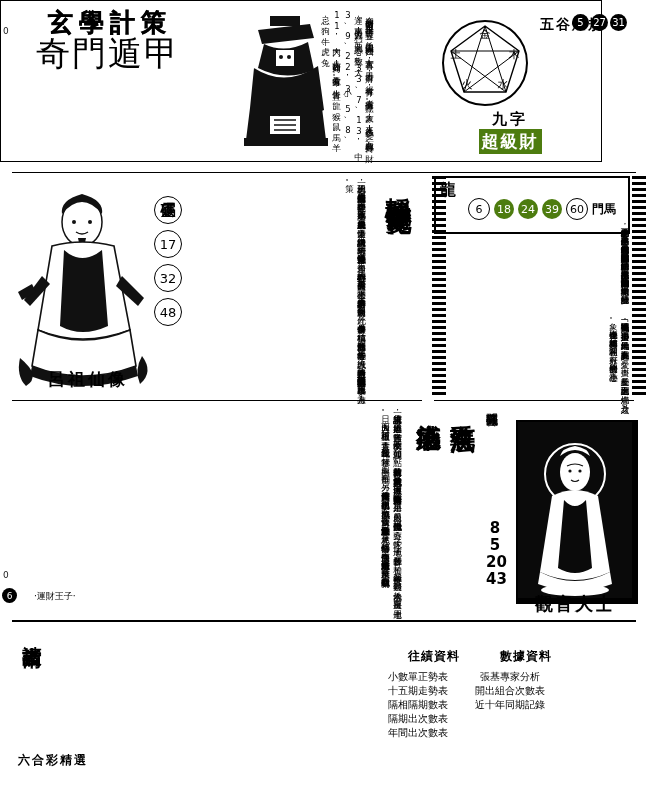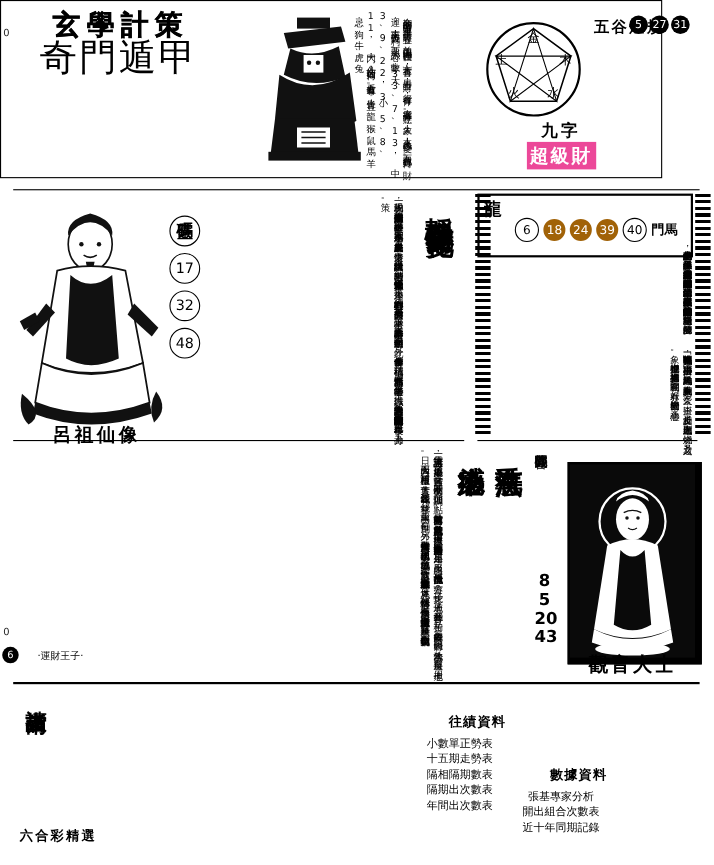--- a/index.html
+++ b/index.html
@@ -33,47 +33,47 @@
   #wheelLabel{position:absolute;left:540px;top:16px;font-size:14px;font-weight:bold;letter-spacing:2px;}
   #balls{position:absolute;left:596px;top:12px;}
   .ballrow{display:flex;gap:2px;}
   .ball{width:17px;height:17px;border-radius:50%;background:#000;color:#fff;font-size:10px;
         display:flex;align-items:center;justify-content:center;}
   #numtable{position:absolute;left:500px;top:44px;width:128px;font-size:11px;}
   #numtable td{text-align:center;padding:0 2px;}
   #nineStar{position:absolute;left:470px;top:110px;width:80px;height:46px;text-align:center;}
   #nineStar .t1{font-size:15px;font-weight:bold;letter-spacing:3px;}
   #nineStar .t2{font-size:17px;font-weight:bold;letter-spacing:2px;
-                background:#ec4899;color:#fff;padding:1px 3px;display:inline-block;}
+                background:#4d7c0f;color:#fff;padding:1px 3px;display:inline-block;}
 
   
   
   #immortal{position:absolute;left:12px;top:180px;width:150px;height:215px;}
   #immortalCaption{position:absolute;left:18px;top:368px;width:140px;text-align:center;
-                   font-size:17px;font-weight:bold;letter-spacing:3px;margin-top:16px;}
+                   font-size:17px;font-weight:bold;letter-spacing:3px;}
 
   
   #luckCol{position:absolute;left:150px;top:190px;width:40px;}
   #luckTitle{font-size:15px;font-weight:bold;writing-mode:vertical-rl;text-orientation:upright;margin-left:8px;}
   .circnum{width:26px;height:26px;border:1.5px solid #000;border-radius:50%;
            display:flex;align-items:center;justify-content:center;font-size:13px;margin:6px 4px;}
 
   
   #art1{position:absolute;left:186px;top:178px;width:190px;height:220px;}
   #art1 .body{writing-mode:vertical-rl;font-size:8.6px;line-height:12px;height:210px;width:182px;
               text-align:justify;}
   #art1Title{position:absolute;left:382px;top:178px;width:40px;height:215px;}
   #art1Title .t{writing-mode:vertical-rl;text-orientation:upright;font-size:26px;font-weight:bold;
                 letter-spacing:2px;}
 
   
   #dragonPanel{position:absolute;left:434px;top:176px;width:196px;height:58px;}
   #dragonPanel .inner{position:absolute;inset:0;border:2px solid #000;}
   #dragonPanel .lab{position:absolute;left:6px;top:4px;font-size:16px;font-weight:bold;}
-  .lotnum{width:20px;height:20px;border-radius:50%;background:#a16207;color:#fff;font-size:11px;
+  .lotnum{width:20px;height:20px;border-radius:50%;background:#4d7c0f;color:#fff;font-size:11px;
           display:inline-flex;align-items:center;justify-content:center;}
   .lotnum.open{background:#fff;color:#000;border:1px solid #000;}
 
   
   #waterArt{position:absolute;left:440px;top:222px;width:190px;height:100px;
             font-size:8.4px;line-height:11.6px;writing-mode:vertical-rl;text-align:justify;}
   #geoArt{position:absolute;left:440px;top:316px;width:190px;height:82px;
           font-size:8.4px;line-height:11.6px;writing-mode:vertical-rl;text-align:justify;}
 
   
@@ -226,21 +226,21 @@
   <div id="pillarR"></div>
 
   <div id="dragonPanel">
     <div class="inner"></div>
     <div class="lab">龍</div>
     <div style="position:absolute;left:34px;top:22px;display:flex;gap:4px;align-items:center;">
       <span class="lotnum open">6</span>
       <span class="lotnum">18</span>
       <span class="lotnum">24</span>
       <span class="lotnum">39</span>
-      <span class="lotnum open">40</span>
+      <span class="lotnum open">60</span>
       <span style="font-size:12px;font-weight:bold;">門馬</span>
     </div>
   </div>
 
   <div id="waterArt">水晶是不少女士們的心頭好，但水晶除了有作用之外，也有一些有利於家居風水的水晶體質。例如黑水晶可以幫助擋主形成積財感應的能力，而結晶體積好的宇宙，不但把一顆黑水晶擺放在床頭上，讓輻射的能量淨化頭腦和身體能量的功效；相對能量場循環、發揮財的地步。</div>
   <div id="geoArt">特碼相得「地太軍」之「九地查」，「軍掛」上掛神子掛靈，神凤地離馬天，有大人地卦不利之象。愛久，查掛：上子卦相反，則大已在地面上。燃烧，乃六爻之象。今期掛標宜進也、福祿把有結尚之如，利在開疆，亦有好，同變機會的、小心注意。</div>
 
   <div class="rule" style="left:12px;top:400px;width:410px;height:1px;"></div>
   <div class="rule" style="left:434px;top:400px;width:200px;height:1px;"></div>
 
@@ -297,21 +297,21 @@
 
     <div class="idxcol" style="left:0;">
       <div class="idxhead">往績資料</div>
       <div class="idxitem">小數單正勢表</div>
       <div class="idxitem">十五期走勢表</div>
       <div class="idxitem">隔相隔期數表</div>
       <div class="idxitem">隔期出次數表</div>
       <div class="idxitem">年間出次數表</div>
     </div>
 
-    <div class="idxcol" style="left:92px;margin-top:48px;">
+    <div class="idxcol" style="left:92px;">
       <div class="idxhead">數據資料</div>
       <div class="idxitem">張基專家分析</div>
       <div class="idxitem">開出組合次數表</div>
       <div class="idxitem">近十年同期記錄</div>
     </div>
 
   </div>
 
 </div>
 

